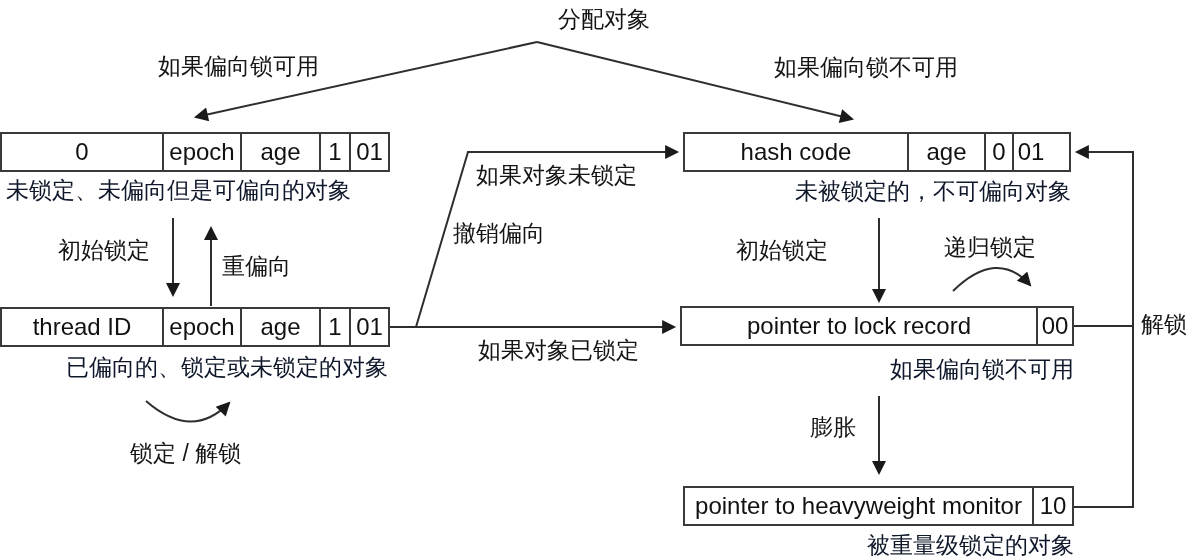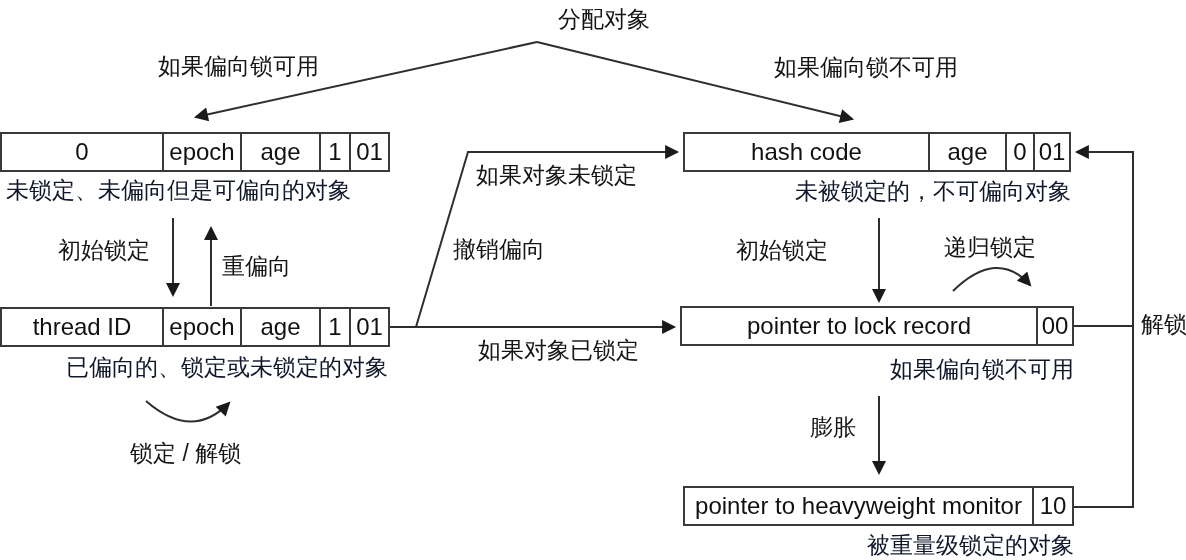--- a/index.html
+++ b/index.html
@@ -78,25 +78,25 @@
     <div class="mw-cell" style="width:160px;">thread ID</div>
     <div class="mw-cell" style="width:78px;">epoch</div>
     <div class="mw-cell" style="width:79px;">age</div>
     <div class="mw-cell" style="width:30px;">1</div>
     <div class="mw-cell" style="width:39px;">01</div>
   </div>
   <div class="caption" style="left:22px;top:354px;margin-left:44px;">已偏向的、锁定或未锁定的对象</div>
   <div class="edge-label" style="left:130px;top:440px;">锁定 / 解锁</div>
 
   <div class="edge-label" style="left:476px;top:162px;">如果对象未锁定</div>
-  <div class="edge-label" style="left:453px;top:236px;">撤销偏向</div>
+  <div class="edge-label" style="left:453px;top:220px;">撤销偏向</div>
   <div class="edge-label" style="left:478px;top:337px;">如果对象已锁定</div>
 
   <div class="mw-box" style="left:683px;top:132px;width:388px;">
-    <div class="mw-cell" style="width:243px;">hash code</div>
+    <div class="mw-cell" style="width:222px;">hash code</div>
     <div class="mw-cell" style="width:77px;">age</div>
     <div class="mw-cell" style="width:28px;">0</div>
     <div class="mw-cell" style="width:36px;">01</div>
   </div>
   <div class="caption center" style="left:683px;top:178px;width:388px;">未被锁定的，不可偏向对象</div>
 
   <div class="edge-label" style="left:736px;top:237px;">初始锁定</div>
   <div class="edge-label" style="left:944px;top:234px;">递归锁定</div>
 
   <div class="mw-box" style="left:680px;top:306px;width:394px;">

